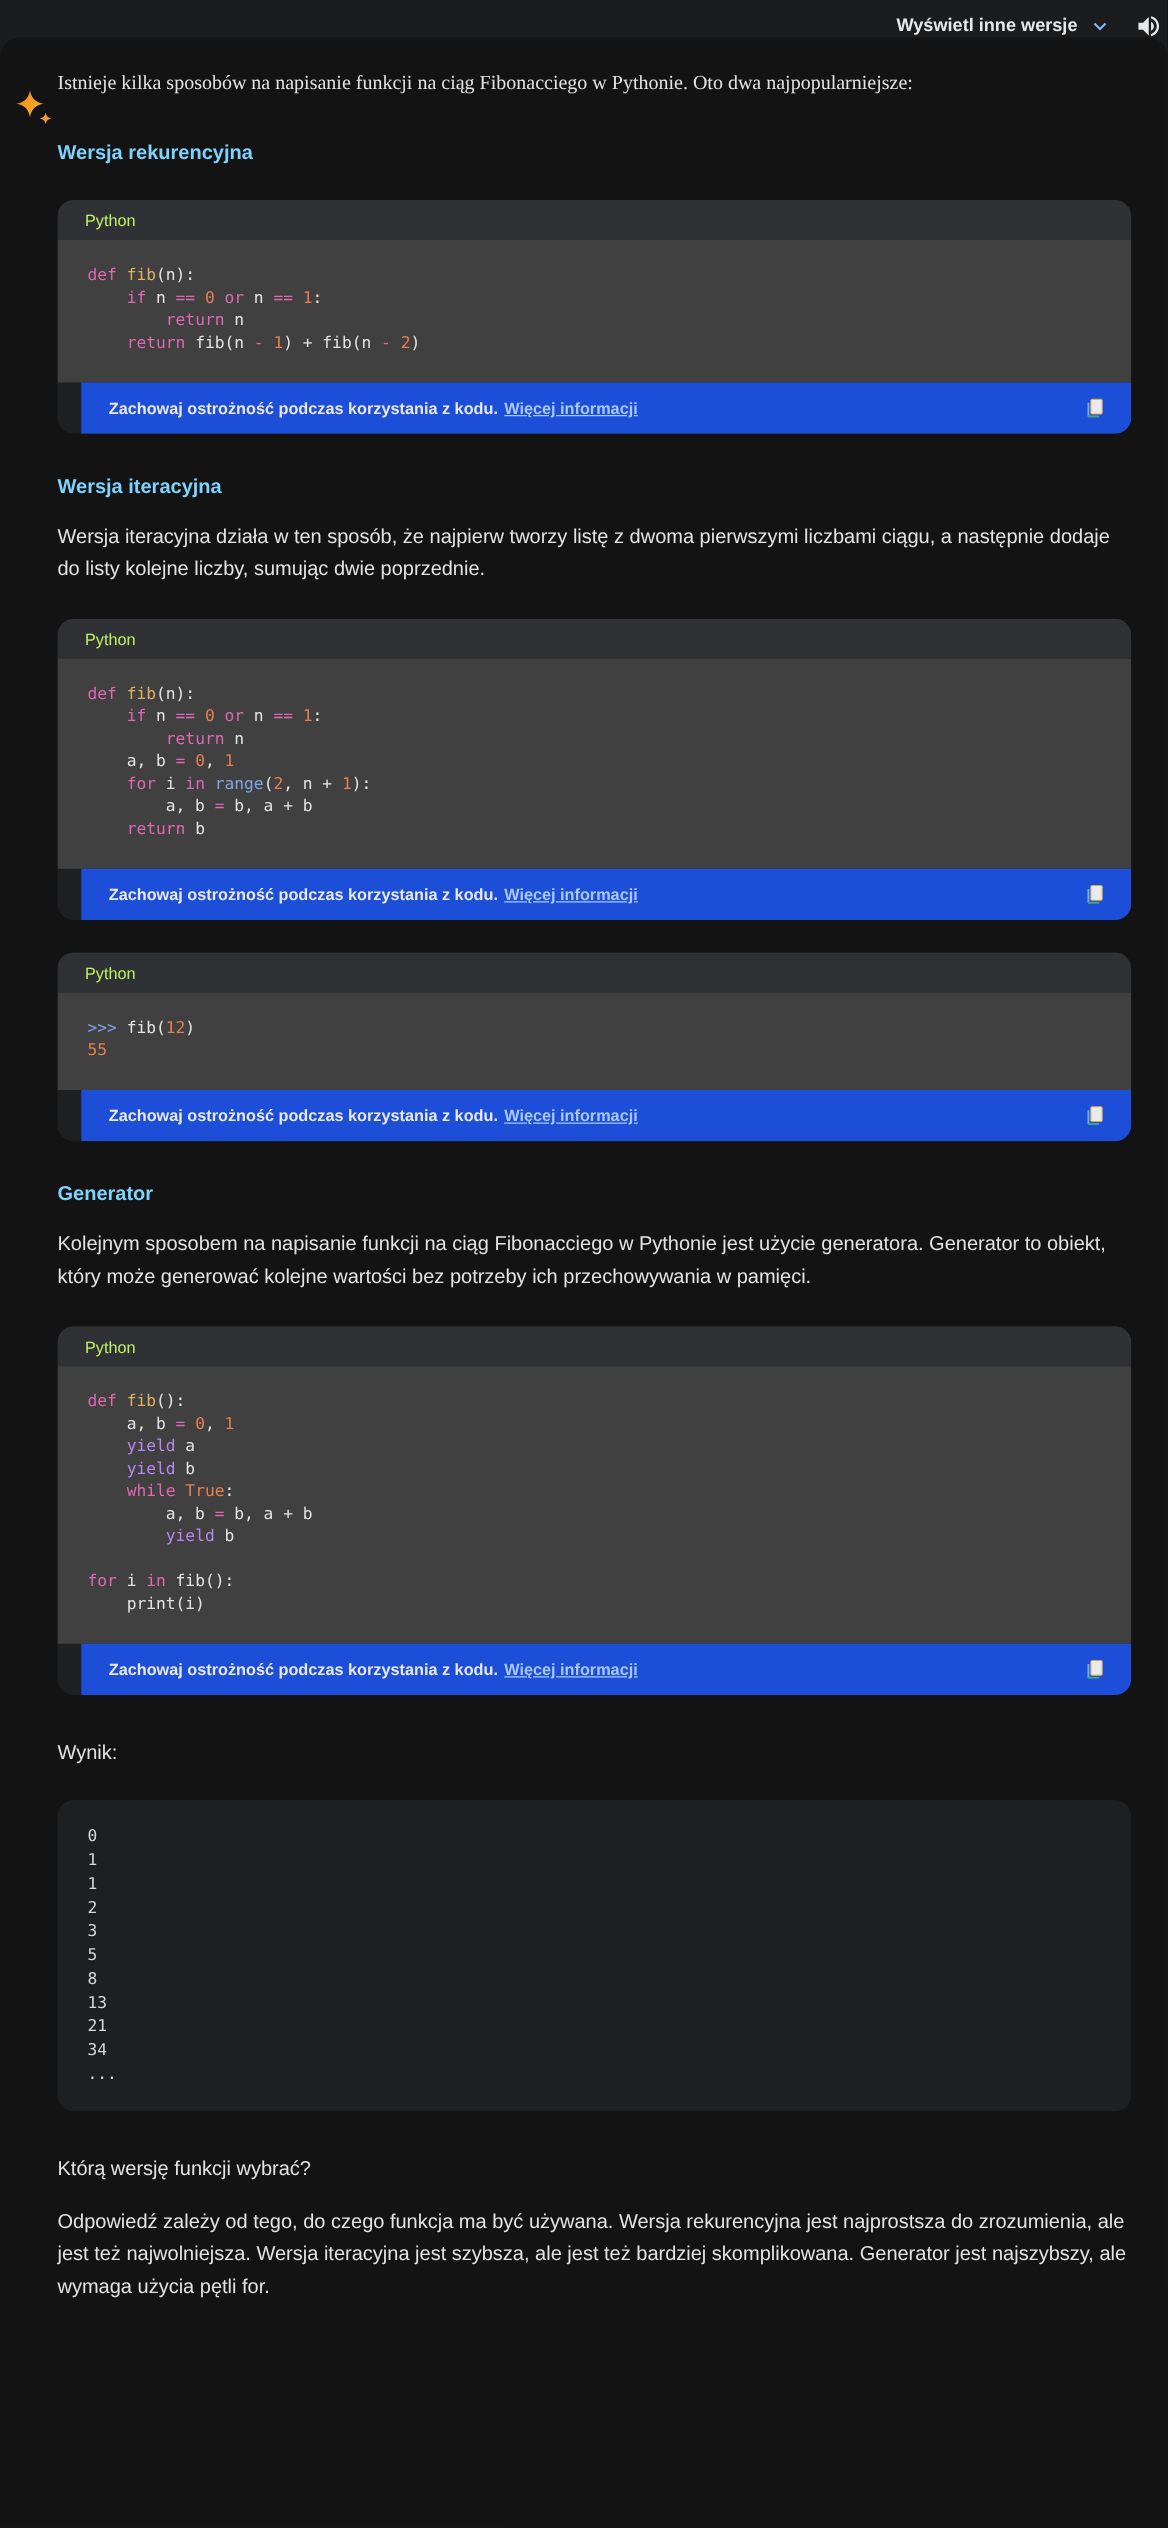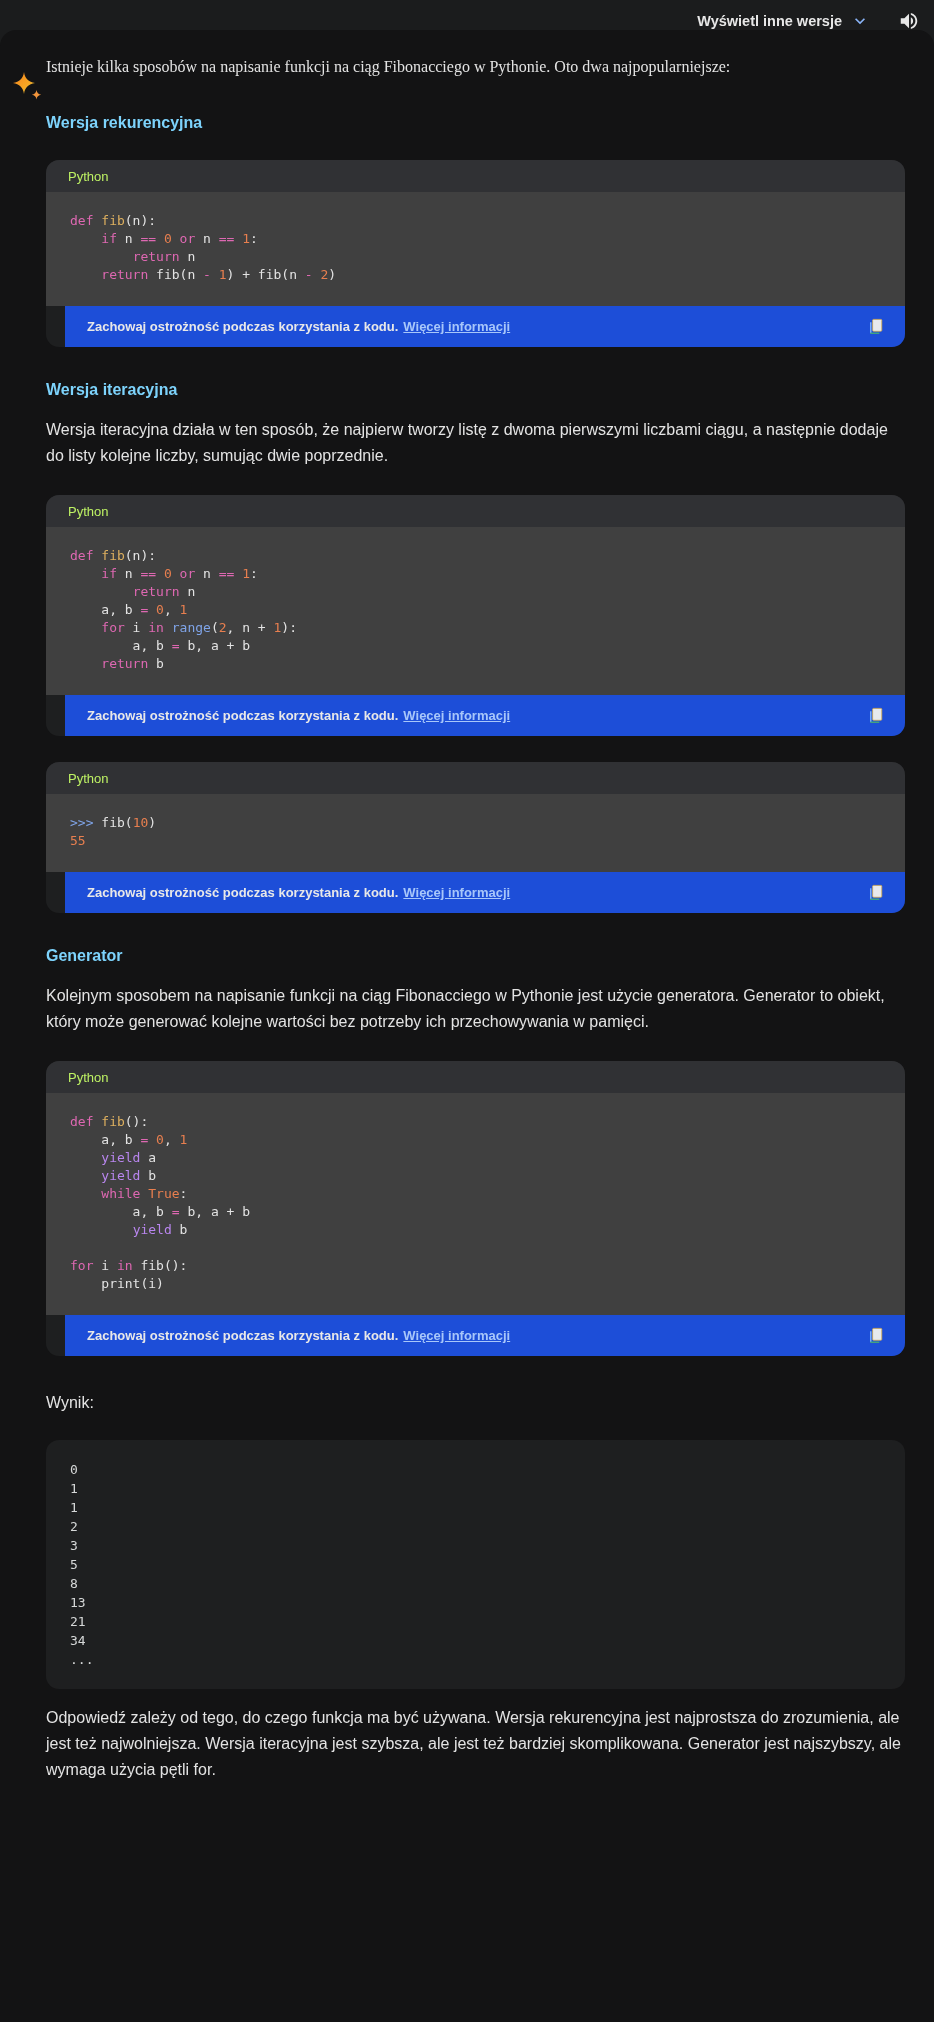--- a/index.html
+++ b/index.html
@@ -6,22 +6,22 @@
   html,body { width:934px; }
   body {
     height:2022px;
     background:#1b1c1d;
     font-family:"Liberation Sans", sans-serif;
     color:#e3e3e3;
     overflow:hidden;
     position:relative;
   }
   .drafts-row {
-    position:absolute; top:8px; right:12px; z-index:5;
-    display:flex; align-items:center; gap:26px;
+    position:absolute; top:8px; right:2px; z-index:5;
+    display:flex; align-items:center; gap:16px;
   }
   .drafts-toggle {
     display:flex; align-items:center; gap:8px;
     cursor:pointer; color:#e8e8e8;
     font-size:14.5px; font-weight:700;
   }
   .drafts-toggle svg { display:block; }
   .icon-btn { background:none; border:none; cursor:pointer; padding:2px; display:flex; align-items:center; }
   .card {
     position:absolute; top:30px; left:0; right:0; bottom:0;
@@ -173,21 +173,21 @@
         </svg>
       </button>
     </div>
   </div>
 
 
   <div class="codeblock">
     <div class="cb-header">
       <span>Python</span>
     </div>
-    <pre class="cb-code"><span class="tk-bi">&gt;&gt;&gt;</span><span class="tk-pl"> fib(</span><span class="tk-num">10</span><span class="tk-pl">)</span>
+    <pre class="cb-code"><span class="tk-bi">&gt;&gt;&gt;</span><span class="tk-pl"> fib(</span><span class="tk-num">12</span><span class="tk-pl">)</span>
 <span class="tk-num">55</span></pre>
     <div class="cb-footer">
       <span class="warn-text">Zachowaj ostrożność podczas korzystania z kodu.</span>
       <a class="info-link">Więcej informacji</a>
       <button class="icon-btn copy-btn">
         <svg width="19" height="19" viewBox="0 0 20 20">
           <path d="M5 5.5v11.5" stroke="#7cacf8" stroke-width="1.6" fill="none"></path>
           <path d="M4.6 17h9.4" stroke="#41a181" stroke-width="1.6" fill="none"></path>
           <rect x="7" y="2.5" width="9.6" height="12.5" rx="1" fill="#e8eaed" stroke="#d9a93f" stroke-width="0.8"></rect>
         </svg>
@@ -234,15 +234,16 @@
 2
 3
 5
 8
 13
 21
 34
 ...</pre>
   </div>
 
+  <p class="plain-label">Którą wersję funkcji wybrać?</p>
   <p class="body-text">Odpowiedź zależy od tego, do czego funkcja ma być używana. Wersja rekurencyjna jest najprostsza do zrozumienia, ale jest też najwolniejsza. Wersja iteracyjna jest szybsza, ale jest też bardziej skomplikowana. Generator jest najszybszy, ale wymaga użycia pętli for.</p>
 
 </div>
 
 </body></html>

